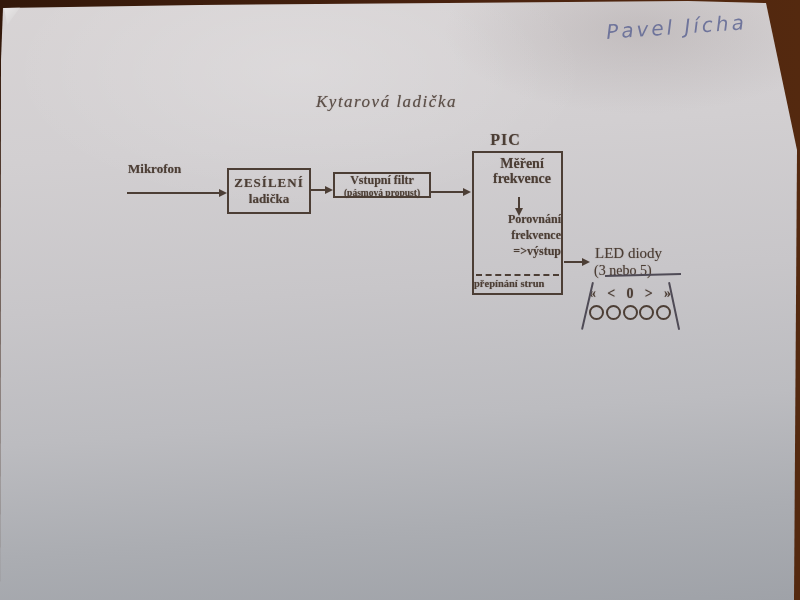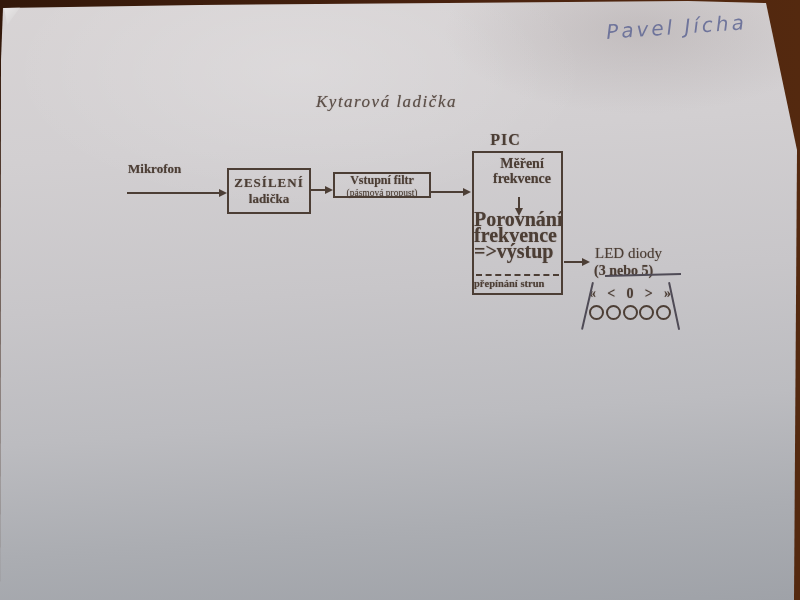--- a/index.html
+++ b/index.html
@@ -54,21 +54,21 @@
     position: absolute; border: 2px solid #4c3e35;
     display: flex; flex-direction: column; align-items: center; justify-content: center;
     text-align: center; background: transparent;
   }
   #amp-box   { left: 227px; top: 168px; width: 84px; height: 46px; font-family: Liberation Serif, serif; }
   #amp-box .l1 { font-size: 13px; font-weight: bold; letter-spacing: 1px; }
   #amp-box .l2 { font-size: 13px; font-weight: bold; }
 
   #filter-box { left: 333px; top: 172px; width: 98px; height: 26px; }
   #filter-box .l1 { font-size: 12px; font-weight: bold; }
-  #filter-box .l2 { font-size: 9.5px; font-weight: normal; white-space: nowrap; }
+  #filter-box .l2 { font-size: 9.5px; font-weight: bold; white-space: nowrap; }
 
   #mic-label {
     position: absolute; left: 128px; top: 161px;
     font-size: 13px; font-weight: bold; white-space: nowrap;
   }
 
   .hline { position: absolute; height: 2px; background: #4c3e35; }
   .vline { position: absolute; width: 2px; background: #4c3e35; }
   .head-right {
     position: absolute; width: 0; height: 0;
@@ -80,26 +80,26 @@
     border-top: 8px solid #4c3e35;
     border-left: 4.5px solid transparent; border-right: 4.5px solid transparent;
   }
 
   #pic-label {
     position: absolute; left: 460px; top: 131px; width: 91px; text-align: center;
     font-size: 16px; font-weight: bold; letter-spacing: 1px;
   }
   #pic-box { left: 472px; top: 151px; width: 91px; height: 144px; justify-content: flex-start; }
   #pic-measure { position: absolute; top: 3px; left: 0; right: 0; font-size: 14px; font-weight: bold; line-height: 15px; text-align: center; margin-left: 9px; }
-  #pic-compare { position: absolute; top: 58px; left: 0; right: 0; font-size: 20px; font-weight: bold; line-height: 16px; text-align: left; }
+  #pic-compare { position: absolute; top: 58px; left: 0; right: 0; font-size: 12px; font-weight: bold; line-height: 16px; text-align: right; }
   #pic-dashed { position: absolute; left: 2px; right: 2px; top: 121px; border-top: 2px dashed #4c3e35; }
   #pic-footer { position: absolute; top: 125px; left: 0; right: 0; font-size: 10.5px; font-weight: bold; text-align: left; }
 
   #led-label-1 { position: absolute; left: 595px; top: 245px; font-size: 15px; font-weight: normal; white-space: nowrap; }
-  #led-label-2 { position: absolute; left: 594px; top: 263px; font-size: 14px; font-weight: bold; white-space: nowrap; }
+  #led-label-2 { position: absolute; left: 594px; top: 263px; font-size: 14px; font-weight: normal; white-space: nowrap; }
 
   #led-symbols {
     position: absolute; left: 589px; top: 286px; width: 82px;
     display: flex; justify-content: space-between;
     font-size: 14px; font-weight: bold;
   }
   #led-row {
     position: absolute; left: 589px; top: 305px; width: 82px;
     display: flex; justify-content: space-between;
   }

